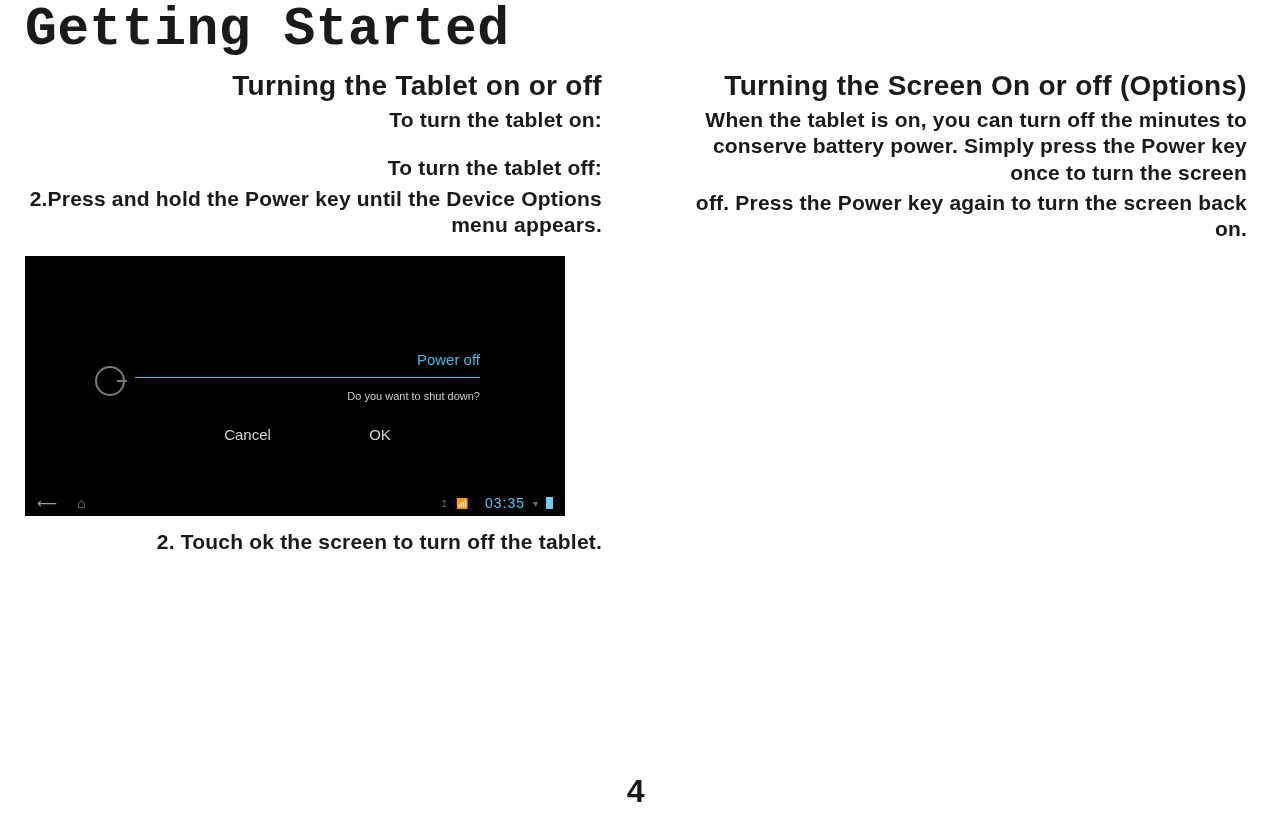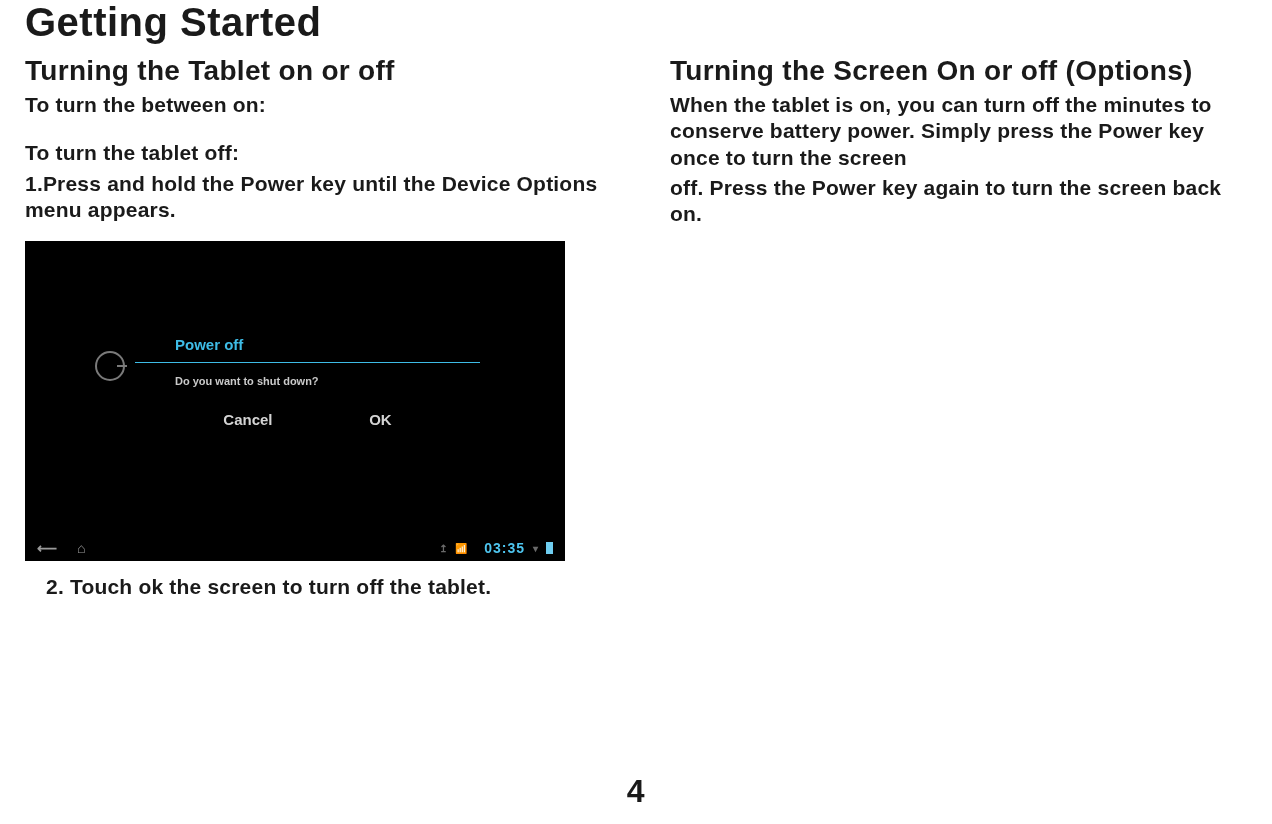--- a/index.html
+++ b/index.html
@@ -10,28 +10,30 @@
     body {
       font-family: Arial, Helvetica, sans-serif;
       background: #ffffff;
       color: #1a1a1a;
       width: 1272px;
       height: 824px;
       padding: 0 25px;
       letter-spacing: 0.5px;
     }
     .page-title {
-      font-size: 40px;
+      font-size: 53px;
       font-weight: bold;
       margin-top: 0;
       margin-bottom: 10px;
+      font-family: Liberation Mono, monospace;
     }
     .columns {
       display: flex;
       gap: 68px;
+      text-align: right;
     }
     .col {
       flex: 1;
     }
     .section-heading {
       font-size: 28px;
       font-weight: bold;
       margin-bottom: 5px;
       letter-spacing: 0.3px;
     }
@@ -44,26 +46,26 @@
     }
     .spacer-sm { height: 18px; }
     .spacer-md { height: 30px; }
     .inner-note {
       padding-left: 70px;
     }
 
     
     .screenshot {
       width: 540px;
-      height: 320px;
+      height: 260px;
       background: #000000;
       margin-top: 18px;
       position: relative;
       color: #e0e0e0;
-      font-weight: bold;
+      font-weight: normal;
       letter-spacing: 0;
     }
     .dialog {
       position: absolute;
       left: 110px;
       right: 85px;
       top: 95px;
     }
     .dialog-title {
       color: #3ebce6;
@@ -172,24 +174,24 @@
   </style>
 </head>
 <body>
 
 <h1 class="page-title">Getting Started</h1>
 
 <div class="columns">
 
   <div class="col">
     <h2 class="section-heading">Turning the Tablet on or off</h2>
-    <p class="body-text">To turn the between on:</p>
+    <p class="body-text">To turn the tablet on:</p>
     <div class="spacer-sm"></div>
     <p class="body-text">To turn the tablet off:</p>
-    <p class="body-text">1.Press and hold the Power key until the Device Options menu appears.</p>
+    <p class="body-text">2.Press and hold the Power key until the Device Options menu appears.</p>
 
     <div class="screenshot">
       <div class="clock-icon"></div>
       <div class="dialog">
         <div class="dialog-title">Power off</div>
         <div class="dialog-line"></div>
         <div class="dialog-msg">Do you want to shut down?</div>
         <div class="dialog-buttons">
           <span class="dialog-btn">Cancel</span>
           <span class="dialog-btn">OK</span>

